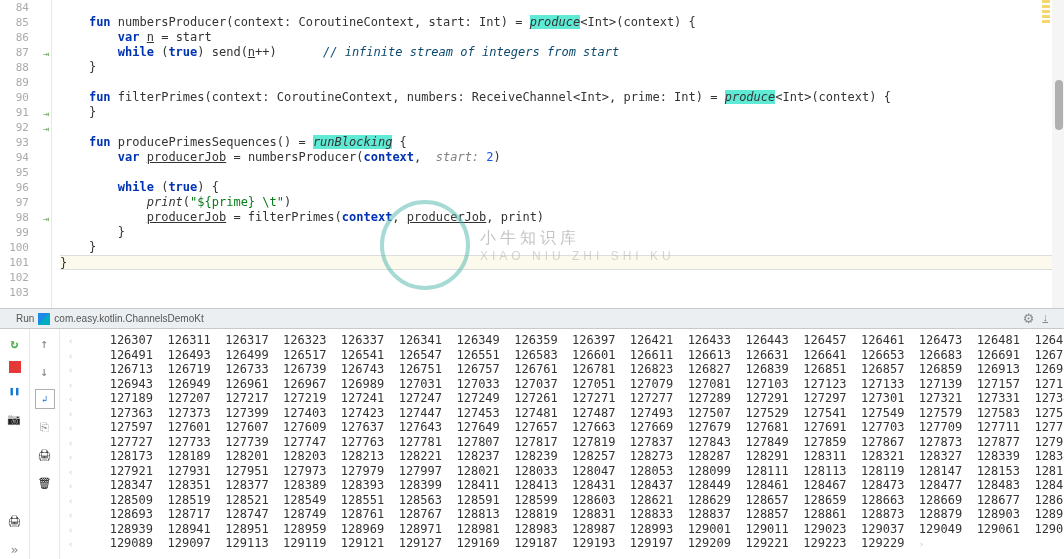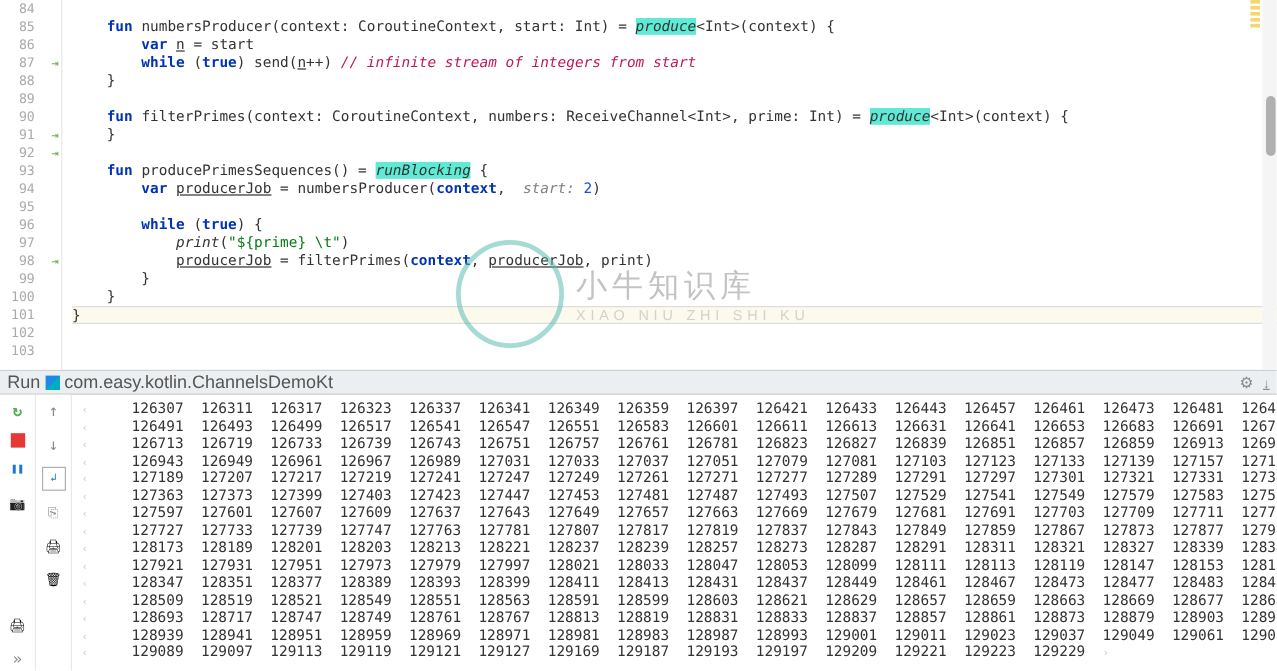--- a/index.html
+++ b/index.html
@@ -49,21 +49,21 @@
       position: relative;
     }
     .code-line {
       height: 15px;
       line-height: 15px;
       white-space: pre;
       color: #333;
     }
     .kw { color: #0033b3; font-weight: bold; }
     .hl { background: #5eead4; font-style: italic; color: #333; }
-    .comment { color: #be185d; font-style: italic; }
+    .comment { color: #0c4a6e; font-style: italic; margin-left: 39px; }
     .str { color: #067d17; }
     .param { color: #808080; font-style: italic; }
     .num { color: #1750eb; }
     .underline { text-decoration: underline; }
     .current-line { background: #fcfaed; }
     .cursor-line { border-top: 1px solid #ddd; border-bottom: 1px solid #ddd; }
 
     .scrollbar-v {
       position: absolute;
       right: 0;
@@ -89,23 +89,23 @@
       border-radius: 4px;
     }
 
     .run-bar {
       height: 21px;
       background: #eceff1;
       border-top: 1px solid #c9c9c9;
       border-bottom: 1px solid #c9c9c9;
       display: flex;
       align-items: center;
-      padding: 0 6px;
+      padding: 0 16px;
       font-family: -apple-system, sans-serif;
-      font-size: 15px;
+      font-size: 10px;
       color: #555;
     }
     .run-bar .kotlin-icon {
       width: 12px; height: 12px;
       background: linear-gradient(135deg, #1e88e5 50%, #00acc1 50%);
       margin: 0 4px;
     }
     .run-bar-right {
       margin-left: auto;
       display: flex;
@@ -195,21 +195,21 @@
     }
     .watermark-logo {
       width: 90px; height: 90px;
       border: 4px solid #4db6ac;
       border-radius: 50%;
       position: relative;
     }
     .watermark-text {
       margin-left: 10px;
     }
-    .wm-main { font-size: 26px; color: #888; font-family: sans-serif; letter-spacing: 4px; }
+    .wm-main { font-size: 16px; color: #888; font-family: sans-serif; letter-spacing: 4px; }
     .wm-sub { font-size: 12px; color: #aaa; font-family: sans-serif; letter-spacing: 4px; }
   </style>
 </head>
 <body>
 
 <div class="editor-pane">
   <div class="gutter" id="gutter">
       <div class="line-num">84</div>
       <div class="line-num">85</div>
       <div class="line-num">86</div>

